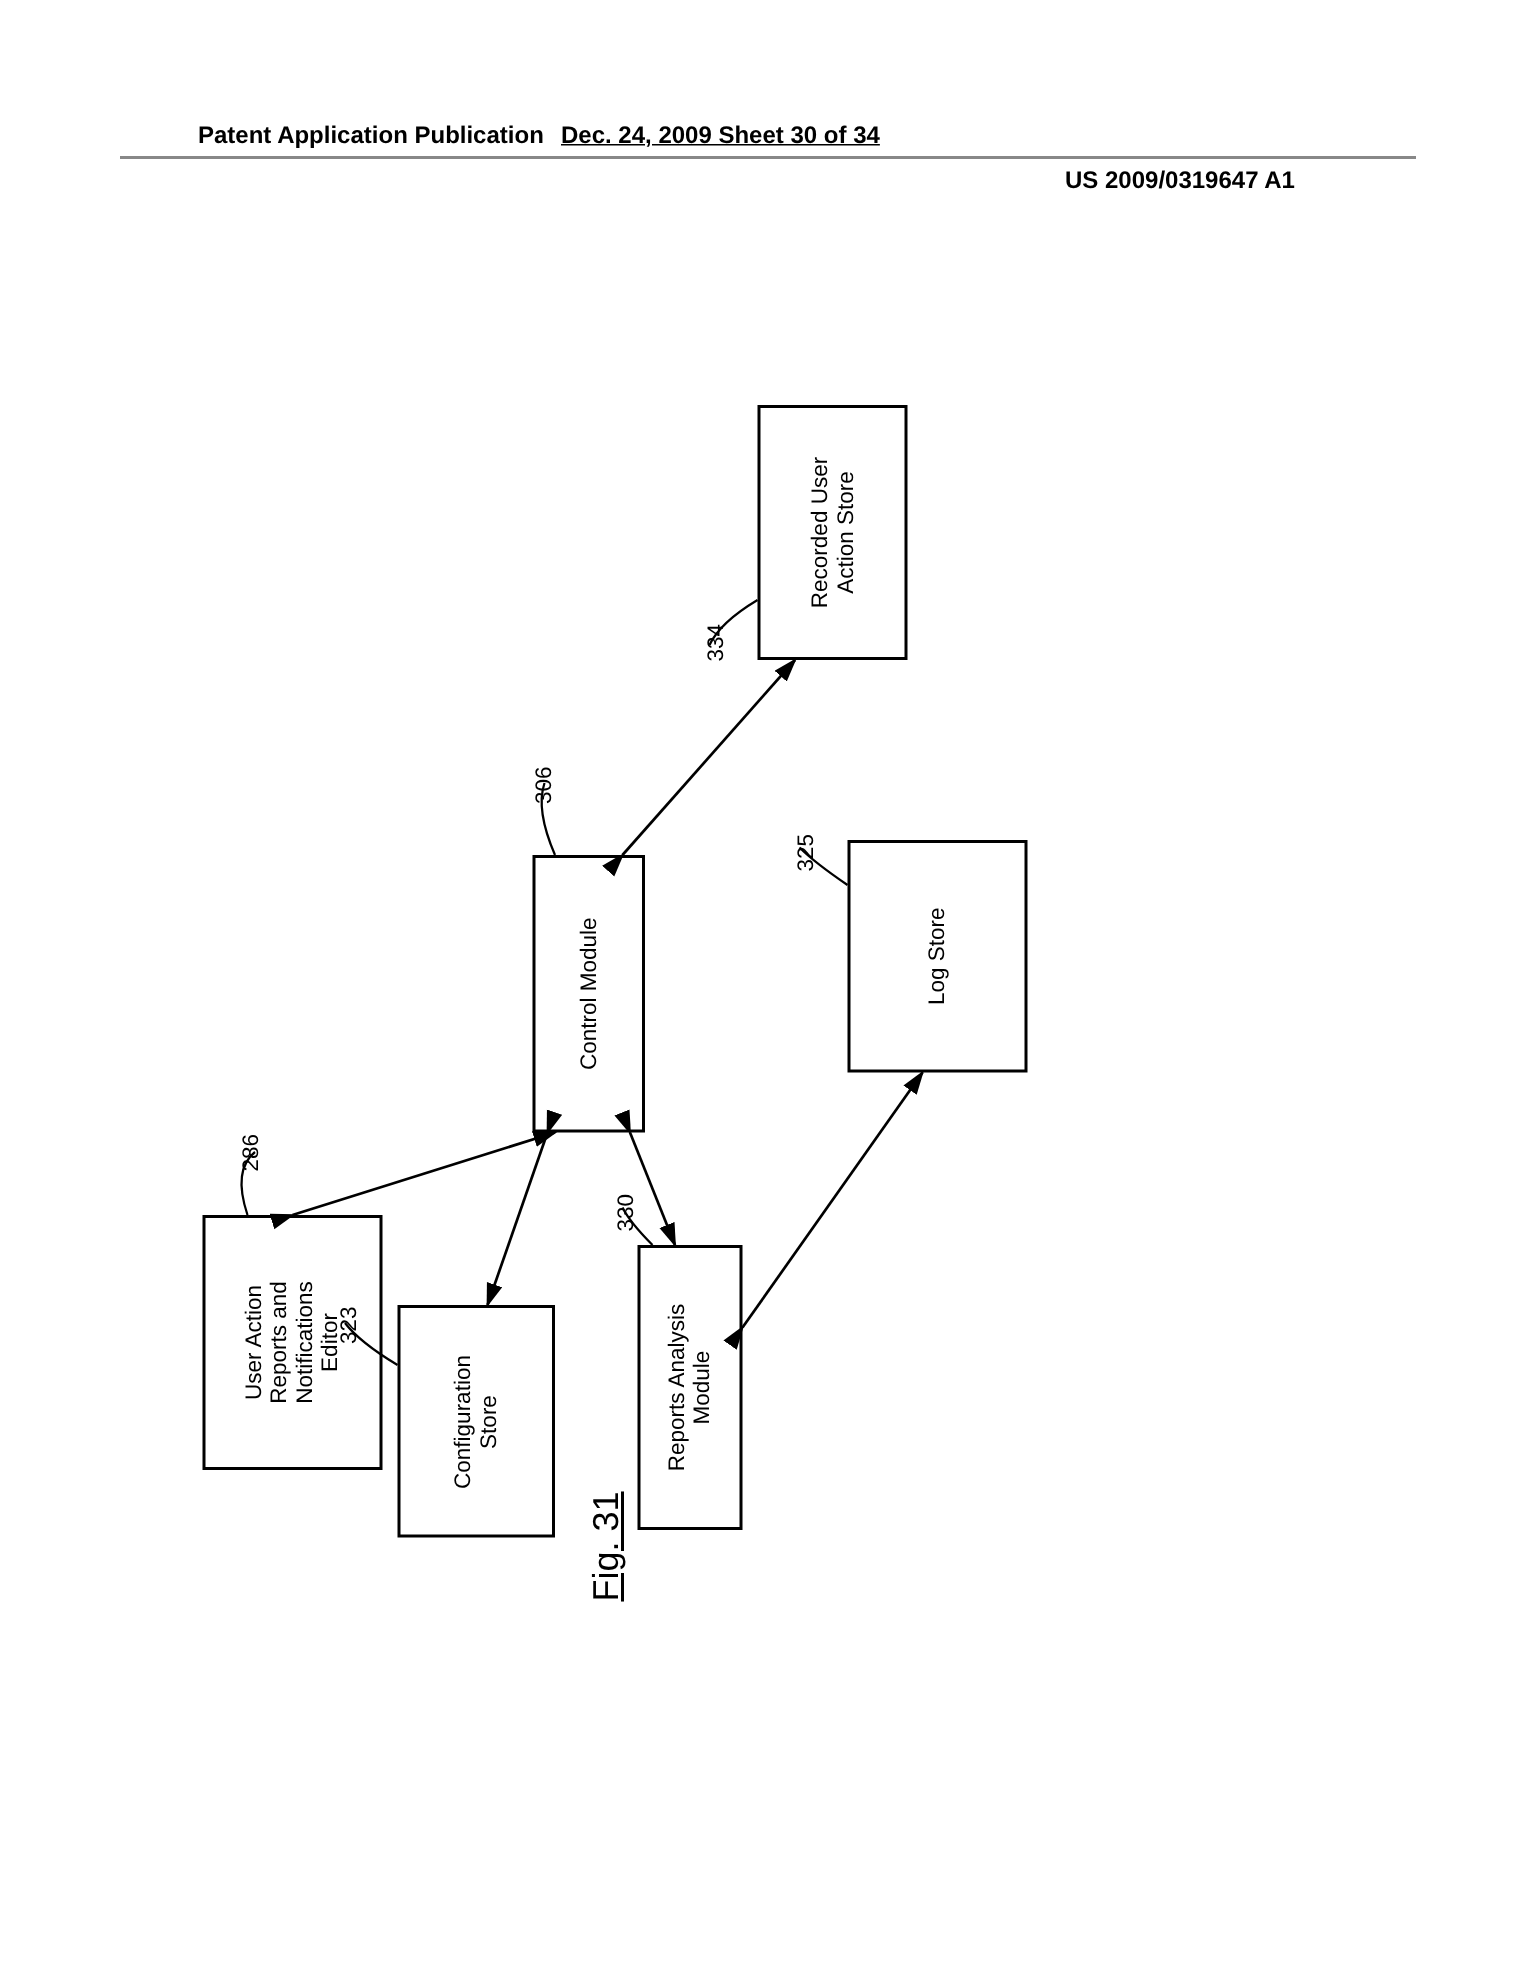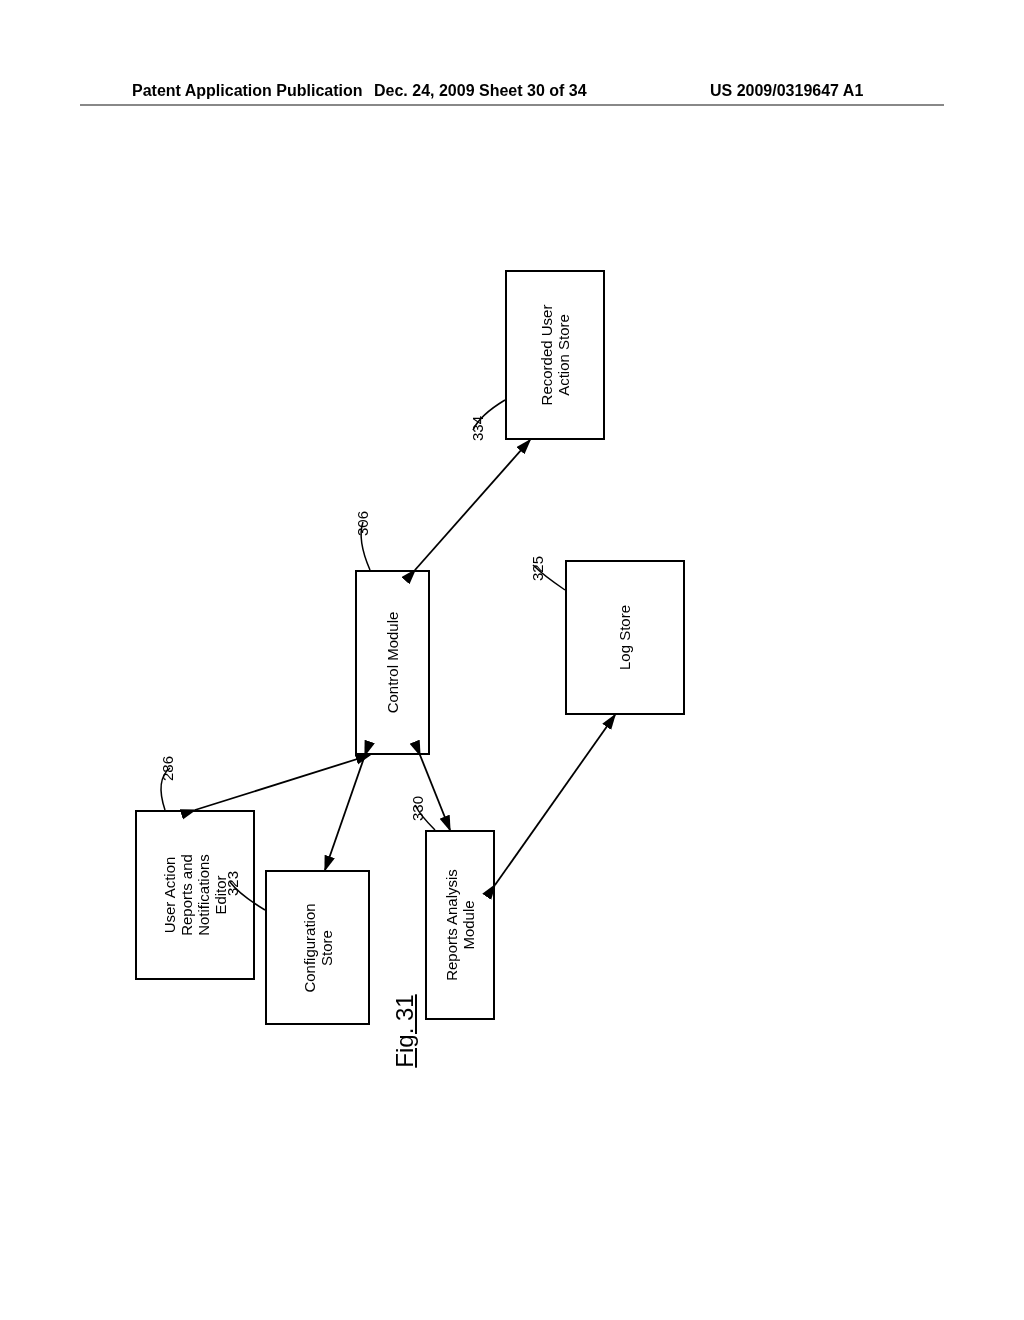--- a/index.html
+++ b/index.html
@@ -12,22 +12,22 @@
     }
     .header {
       position: absolute;
       top: 82px;
       left: 0;
       width: 1024px;
       font-size: 16px;
       font-weight: bold;
     }
     .header-left { position: absolute; left: 132px; }
-    .header-mid { position: absolute; left: 374px; }
-    .header-right { position: absolute; left: 710px; }
+    .header-mid { position: absolute; left: 374px; text-decoration: underline; }
+    .header-right { position: absolute; left: 710px; margin-top: 30px; }
     .hr {
       position: absolute;
       top: 104px;
       left: 80px;
       width: 864px;
       height: 2px;
       background: #888;
     }
 
     .fig-wrapper {

